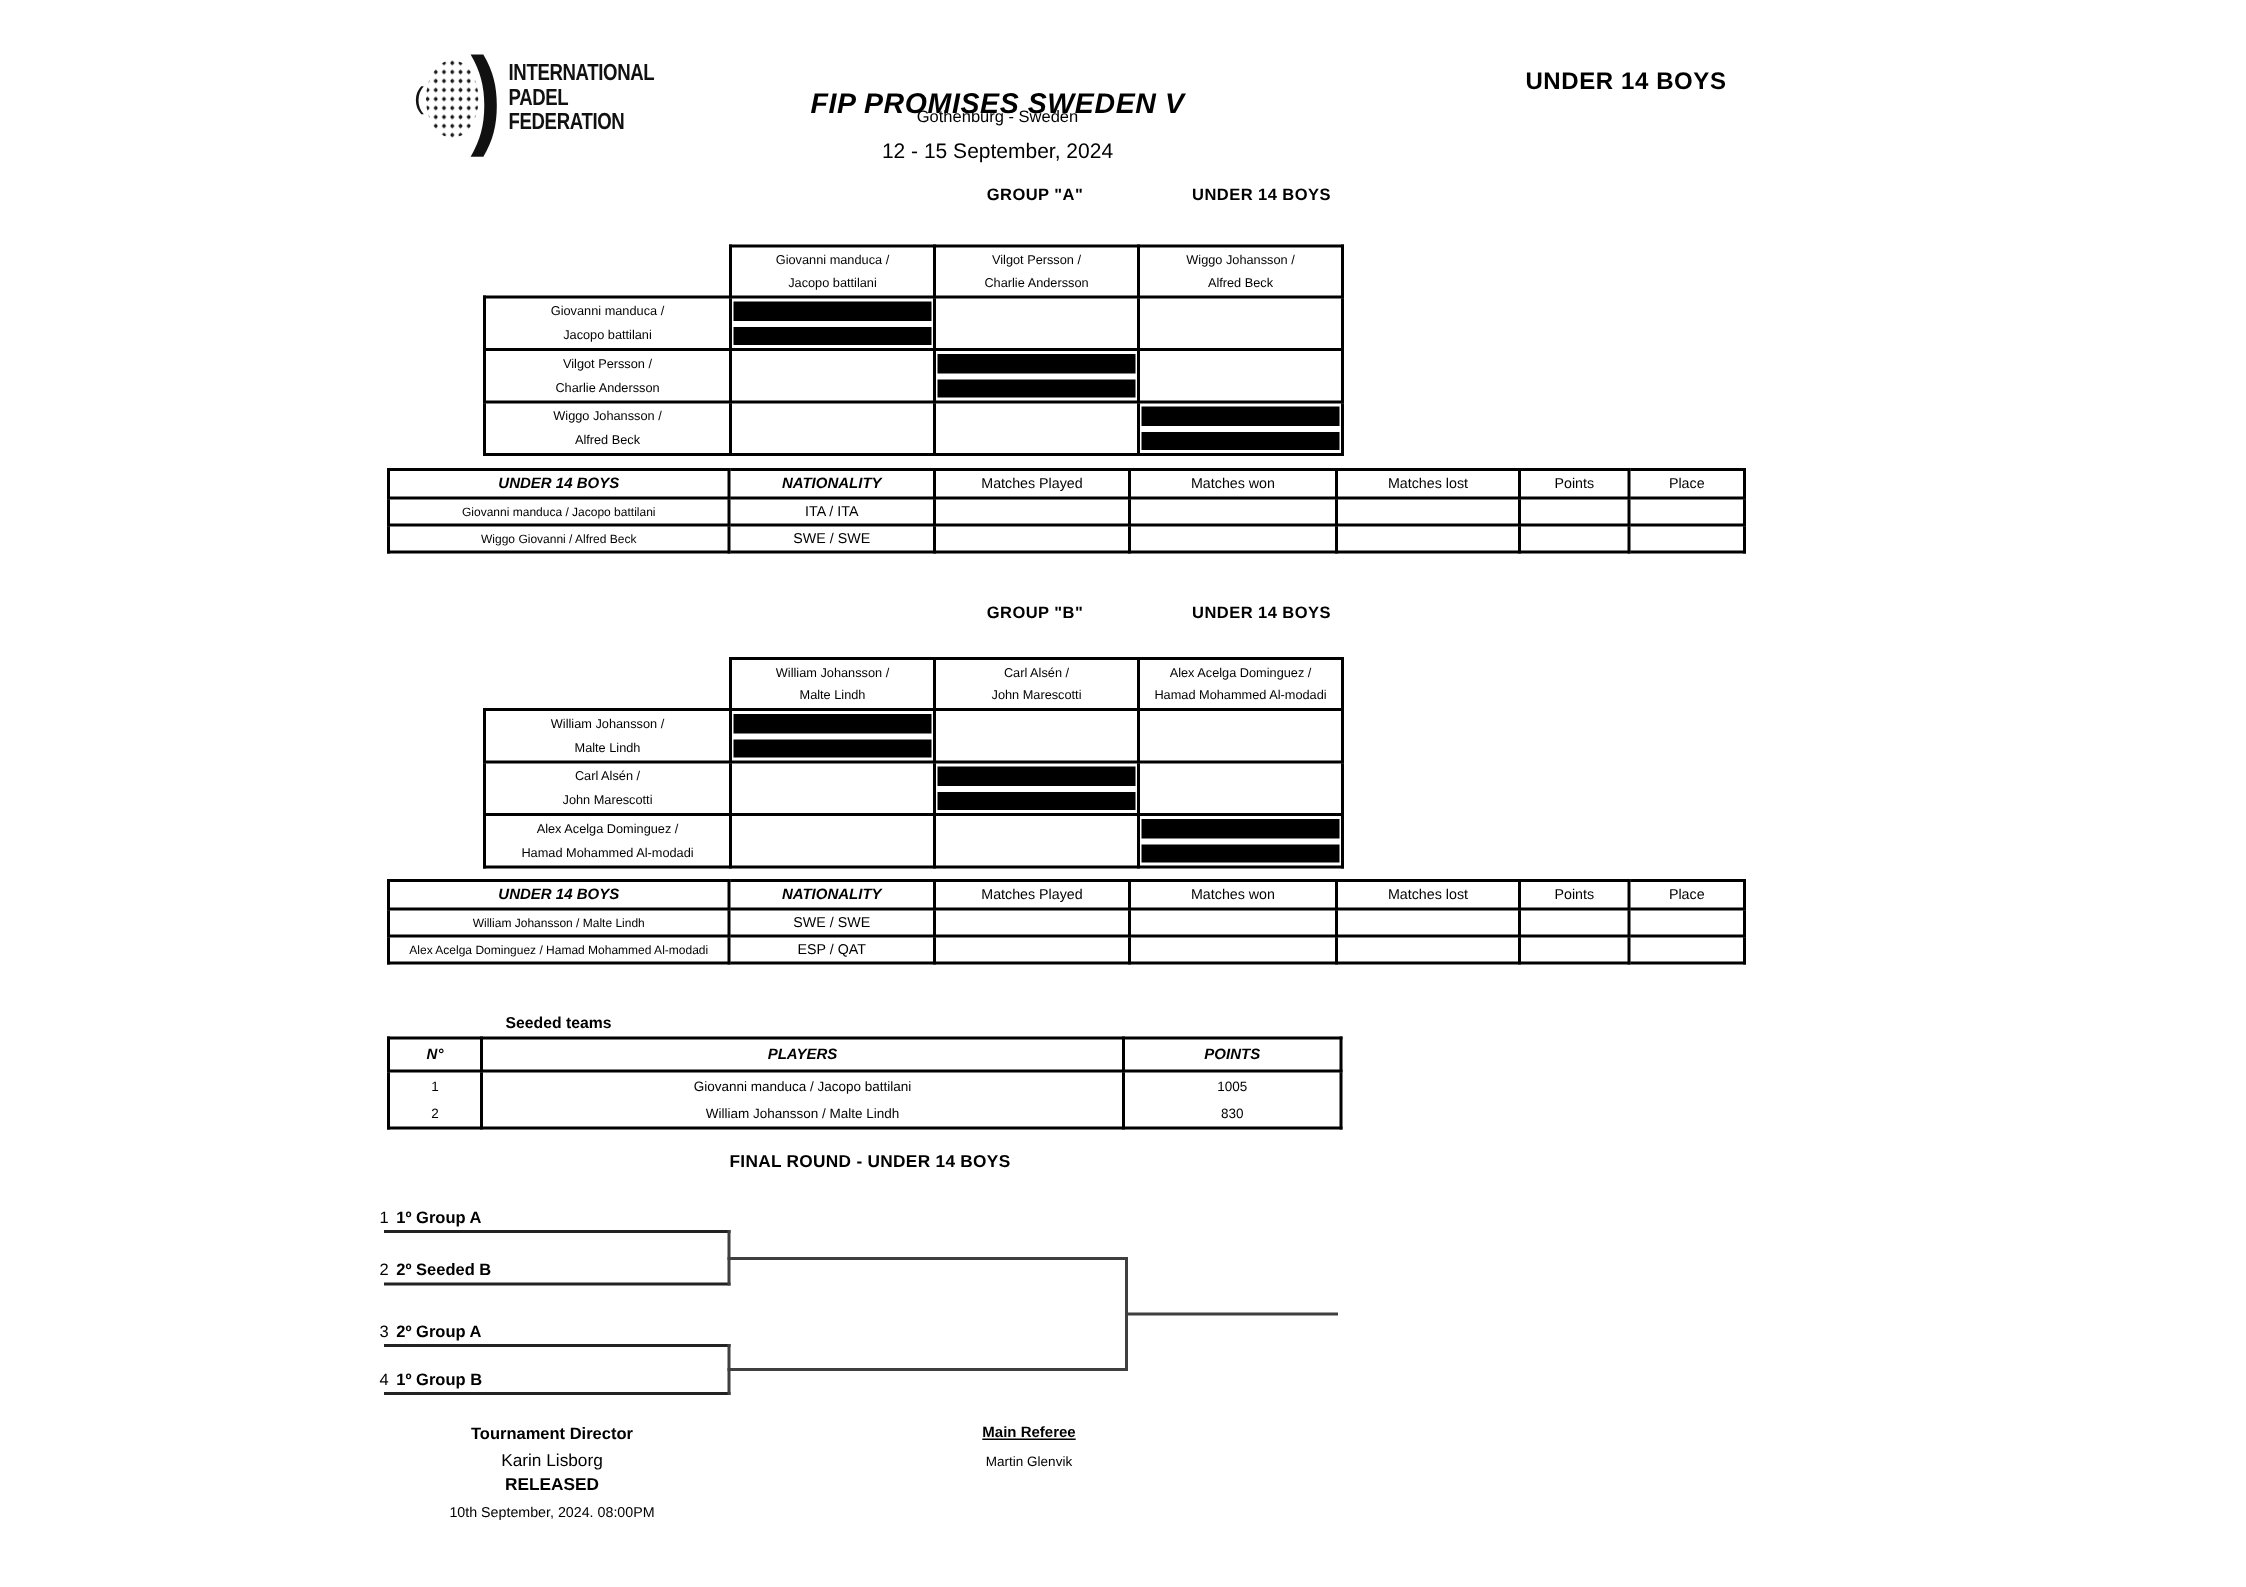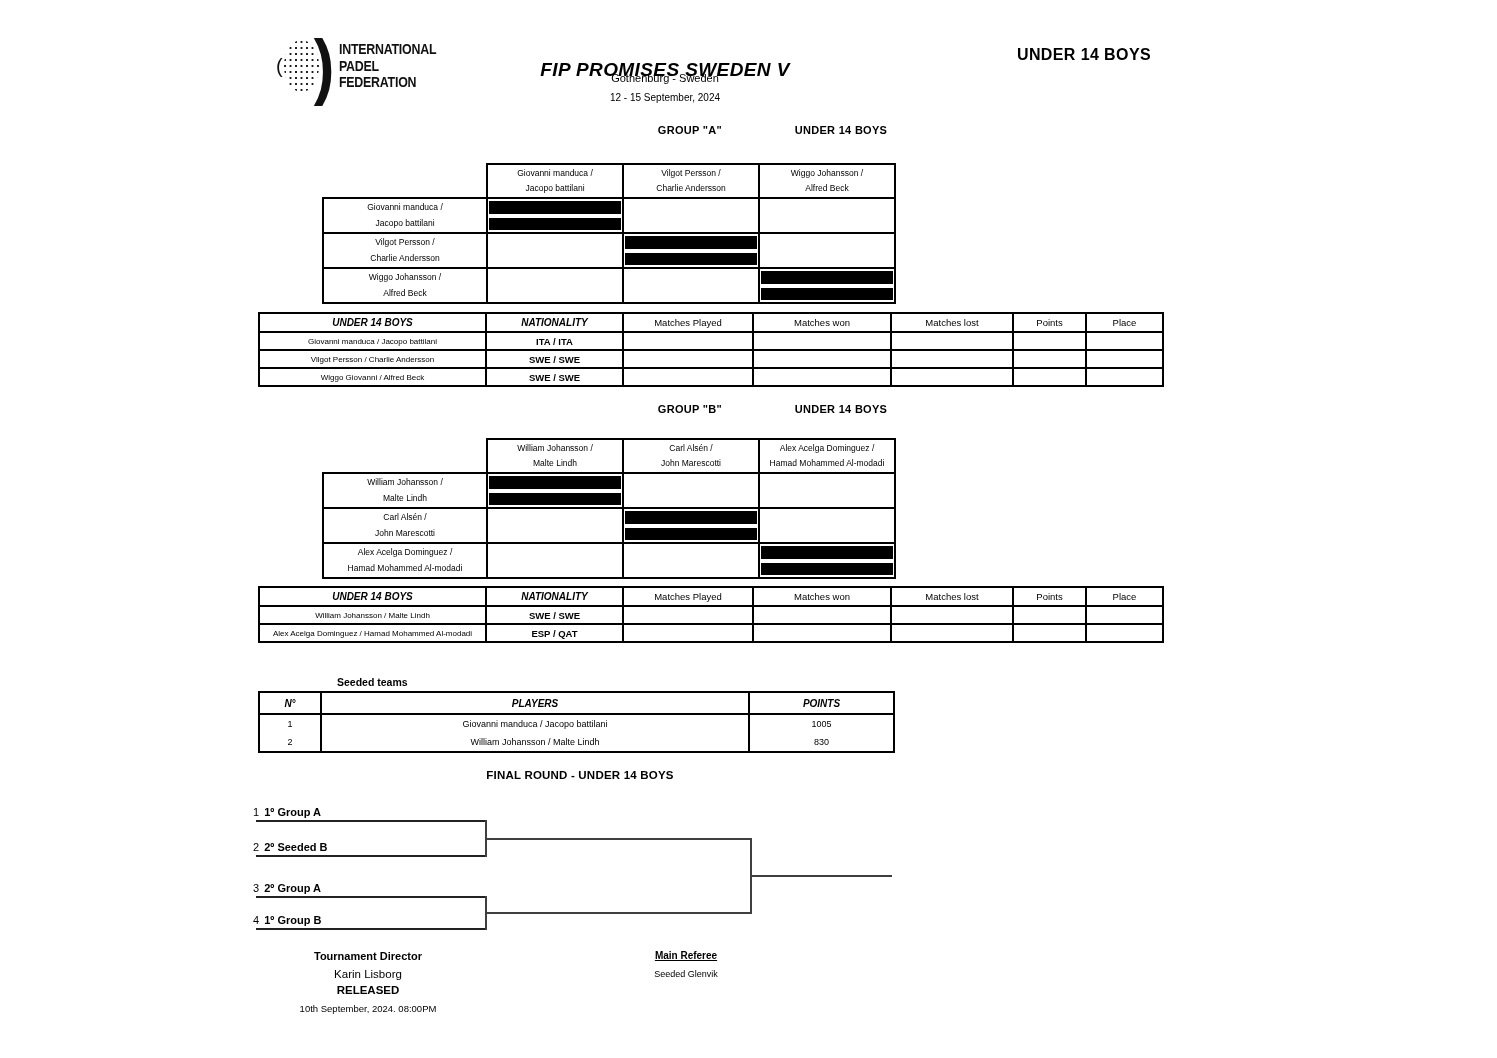--- a/index.html
+++ b/index.html
@@ -24,21 +24,21 @@
     transform:scaleY(1.18); margin-left:-5px; margin-right:5px;
   }
   .logo-text {
     font-weight:bold; font-size:15.5px; line-height:16.5px; letter-spacing:-0.3px;
     transform:scaleX(0.80); transform-origin:left center; white-space:nowrap; color:#111;
   }
 
   
   .event-title { font-size:19px; font-weight:bold; letter-spacing:0.4px; }
   .event-sub   { font-size:11px; }
-  .event-dates { font-size:10px; }
+  .event-dates { font-size:14px; }
   .event-cat   { font-size:16px; font-weight:bold; letter-spacing:0.4px; }
   .grp-label   { font-size:11px; font-weight:bold; letter-spacing:0.3px; }
 
   
   table { border-collapse:collapse; table-layout:fixed; }
 
   
   .matrix td { border:2px solid #000; text-align:center; vertical-align:middle; padding:0; }
   .matrix td.corner { border:none; background:transparent; }
   .matrix .mx-header td { height:34px; font-size:8.5px; line-height:15px; }
@@ -46,21 +46,21 @@
   .matrix td.rowhead { font-size:8.5px; line-height:15.5px; }
   .diagwrap { display:flex; flex-direction:column; gap:4px; height:29px; margin:0 1px; }
   .diagwrap .bar { flex:1; background:#000; }
 
   
   .standings td { border:2px solid #000; text-align:center; vertical-align:middle; white-space:nowrap; overflow:hidden; }
   .st-header td { height:19px; }
   .st-header td.h-bi { font-weight:bold; font-style:italic; font-size:10px; }
   .st-header td.h-reg { font-size:9.5px; }
   .standings td.team { font-size:8px; height:18px; }
-  .standings td.nat  { font-size:9.5px;font-weight:bold; }
+  .standings td.nat  { font-size:9.5px; }
   .standings td.blank { height:18px; }
 
   
   .seed-title { font-size:10.5px; font-weight:bold; }
   .seeded td { border:2px solid #000; text-align:center; vertical-align:middle; }
   .sd-header td { height:22px; font-weight:bold; font-style:italic; font-size:10px; }
   .sd-body td { height:37px; font-size:9px; }
   .sd-body td div { line-height:18px; }
 
   
@@ -195,29 +195,20 @@
       <tr>
         <td class="team">Giovanni manduca / Jacopo battilani</td>
         <td class="nat">ITA / ITA</td>
         <td class="blank"></td>
           <td class="blank"></td>
         <td class="blank"></td>
           <td class="blank"></td>
         <td class="blank"></td>
       </tr>
       <tr>
-        <td class="team">Vilgot Persson / Charlie Andersson</td>
-        <td class="nat">SWE / SWE</td>
-        <td class="blank"></td>
-          <td class="blank"></td>
-        <td class="blank"></td>
-          <td class="blank"></td>
-        <td class="blank"></td>
-      </tr>
-      <tr>
         <td class="team">Wiggo Giovanni / Alfred Beck</td>
         <td class="nat">SWE / SWE</td>
         <td class="blank"></td>
           <td class="blank"></td>
         <td class="blank"></td>
           <td class="blank"></td>
         <td class="blank"></td>
       </tr>
     </tbody>
   </table>
@@ -391,15 +382,15 @@
   <div class="bk-h" style="left:485px; top:912px; width:267px;"></div>
   <div class="bk-v" style="left:750px; top:838px; height:76px;"></div>
   <div class="bk-h" style="left:752px; top:875px; width:140px;"></div>
 
   <div class="abs ctr f-label" style="left:268px; top:950px; width:200px;">Tournament Director</div>
   <div class="abs ctr f-name" style="left:268px; top:968px; width:200px;">Karin Lisborg</div>
   <div class="abs ctr f-rel" style="left:268px; top:984px; width:200px;">RELEASED</div>
   <div class="abs ctr f-date" style="left:268px; top:1003px; width:200px;">10th September, 2024. 08:00PM</div>
 
   <div class="abs ctr f-ref-label" style="left:586px; top:950px; width:200px;">Main Referee</div>
-  <div class="abs ctr f-ref-name" style="left:586px; top:969px; width:200px;">Seeded Glenvik</div>
+  <div class="abs ctr f-ref-name" style="left:586px; top:969px; width:200px;">Martin Glenvik</div>
 
 </div>
 
 </body></html>

